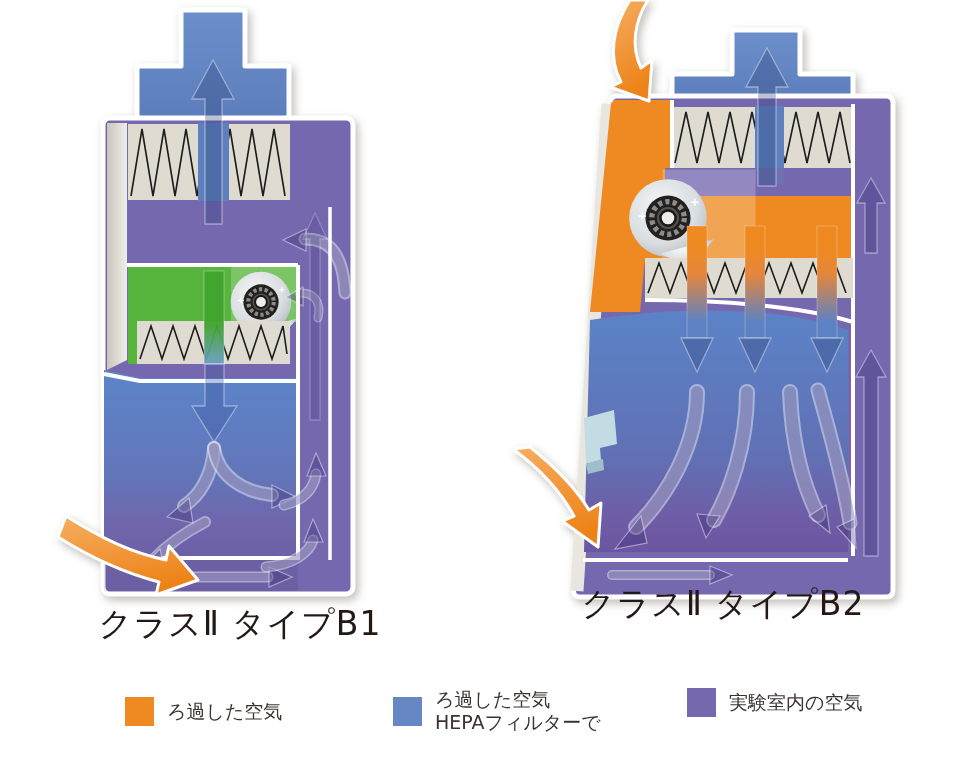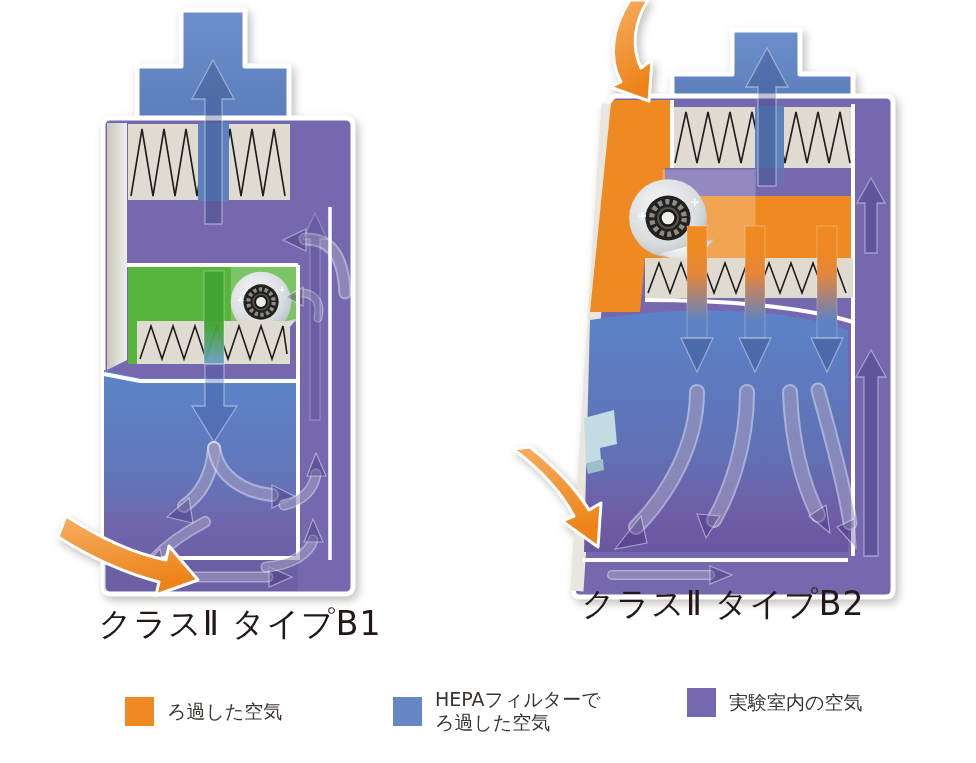--- a/index.html
+++ b/index.html
@@ -247,22 +247,22 @@
 
 <div class="legend-item" style="left:125px;top:697px">
   <div class="sw sw-orange"></div>
   <div class="legend-label">
     <div>ろ過した空気</div>
   </div>
 </div>
 <div class="legend-item" style="left:393px;top:688px">
   <div class="sw sw-blue"></div>
   <div class="legend-label">
+    <div>ろ過した空気</div>
     <div>HEPAフィルターで</div>
-    <div>ろ過した空気</div>
   </div>
 </div>
 <div class="legend-item" style="left:687px;top:688px">
   <div class="sw sw-purple"></div>
   <div class="legend-label">
     <div>実験室内の空気</div>
   </div>
 </div>
 
 </body></html>

